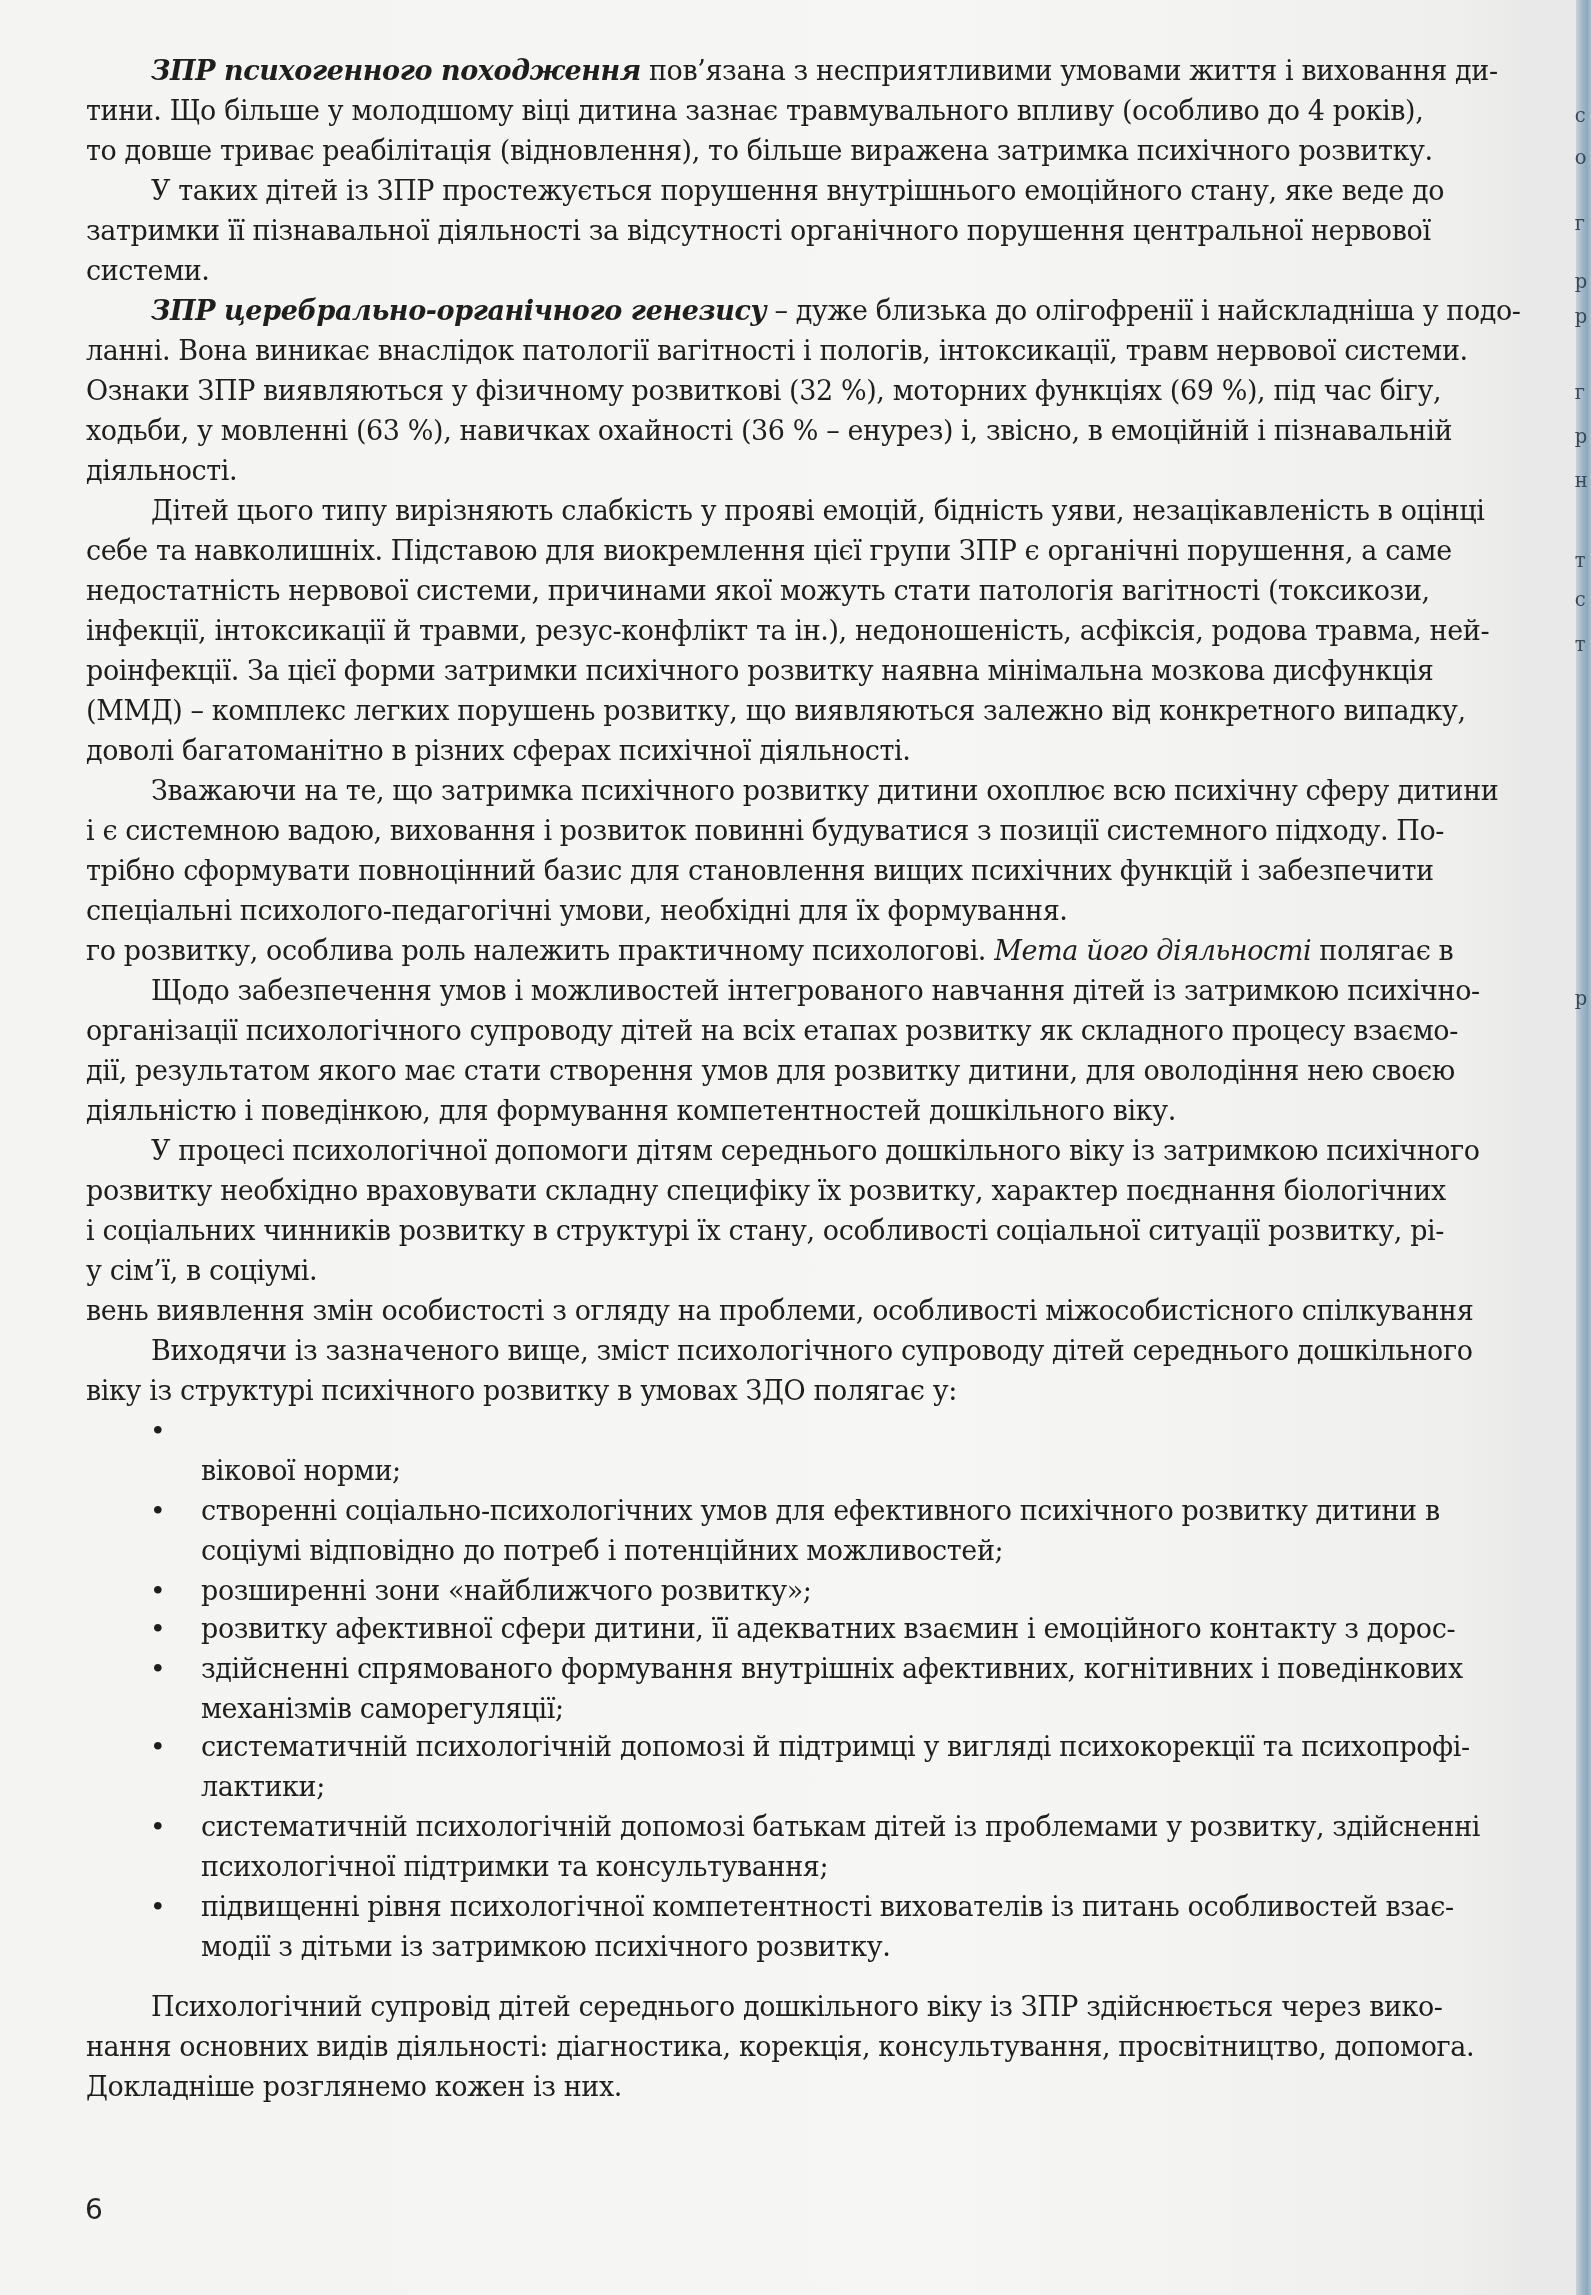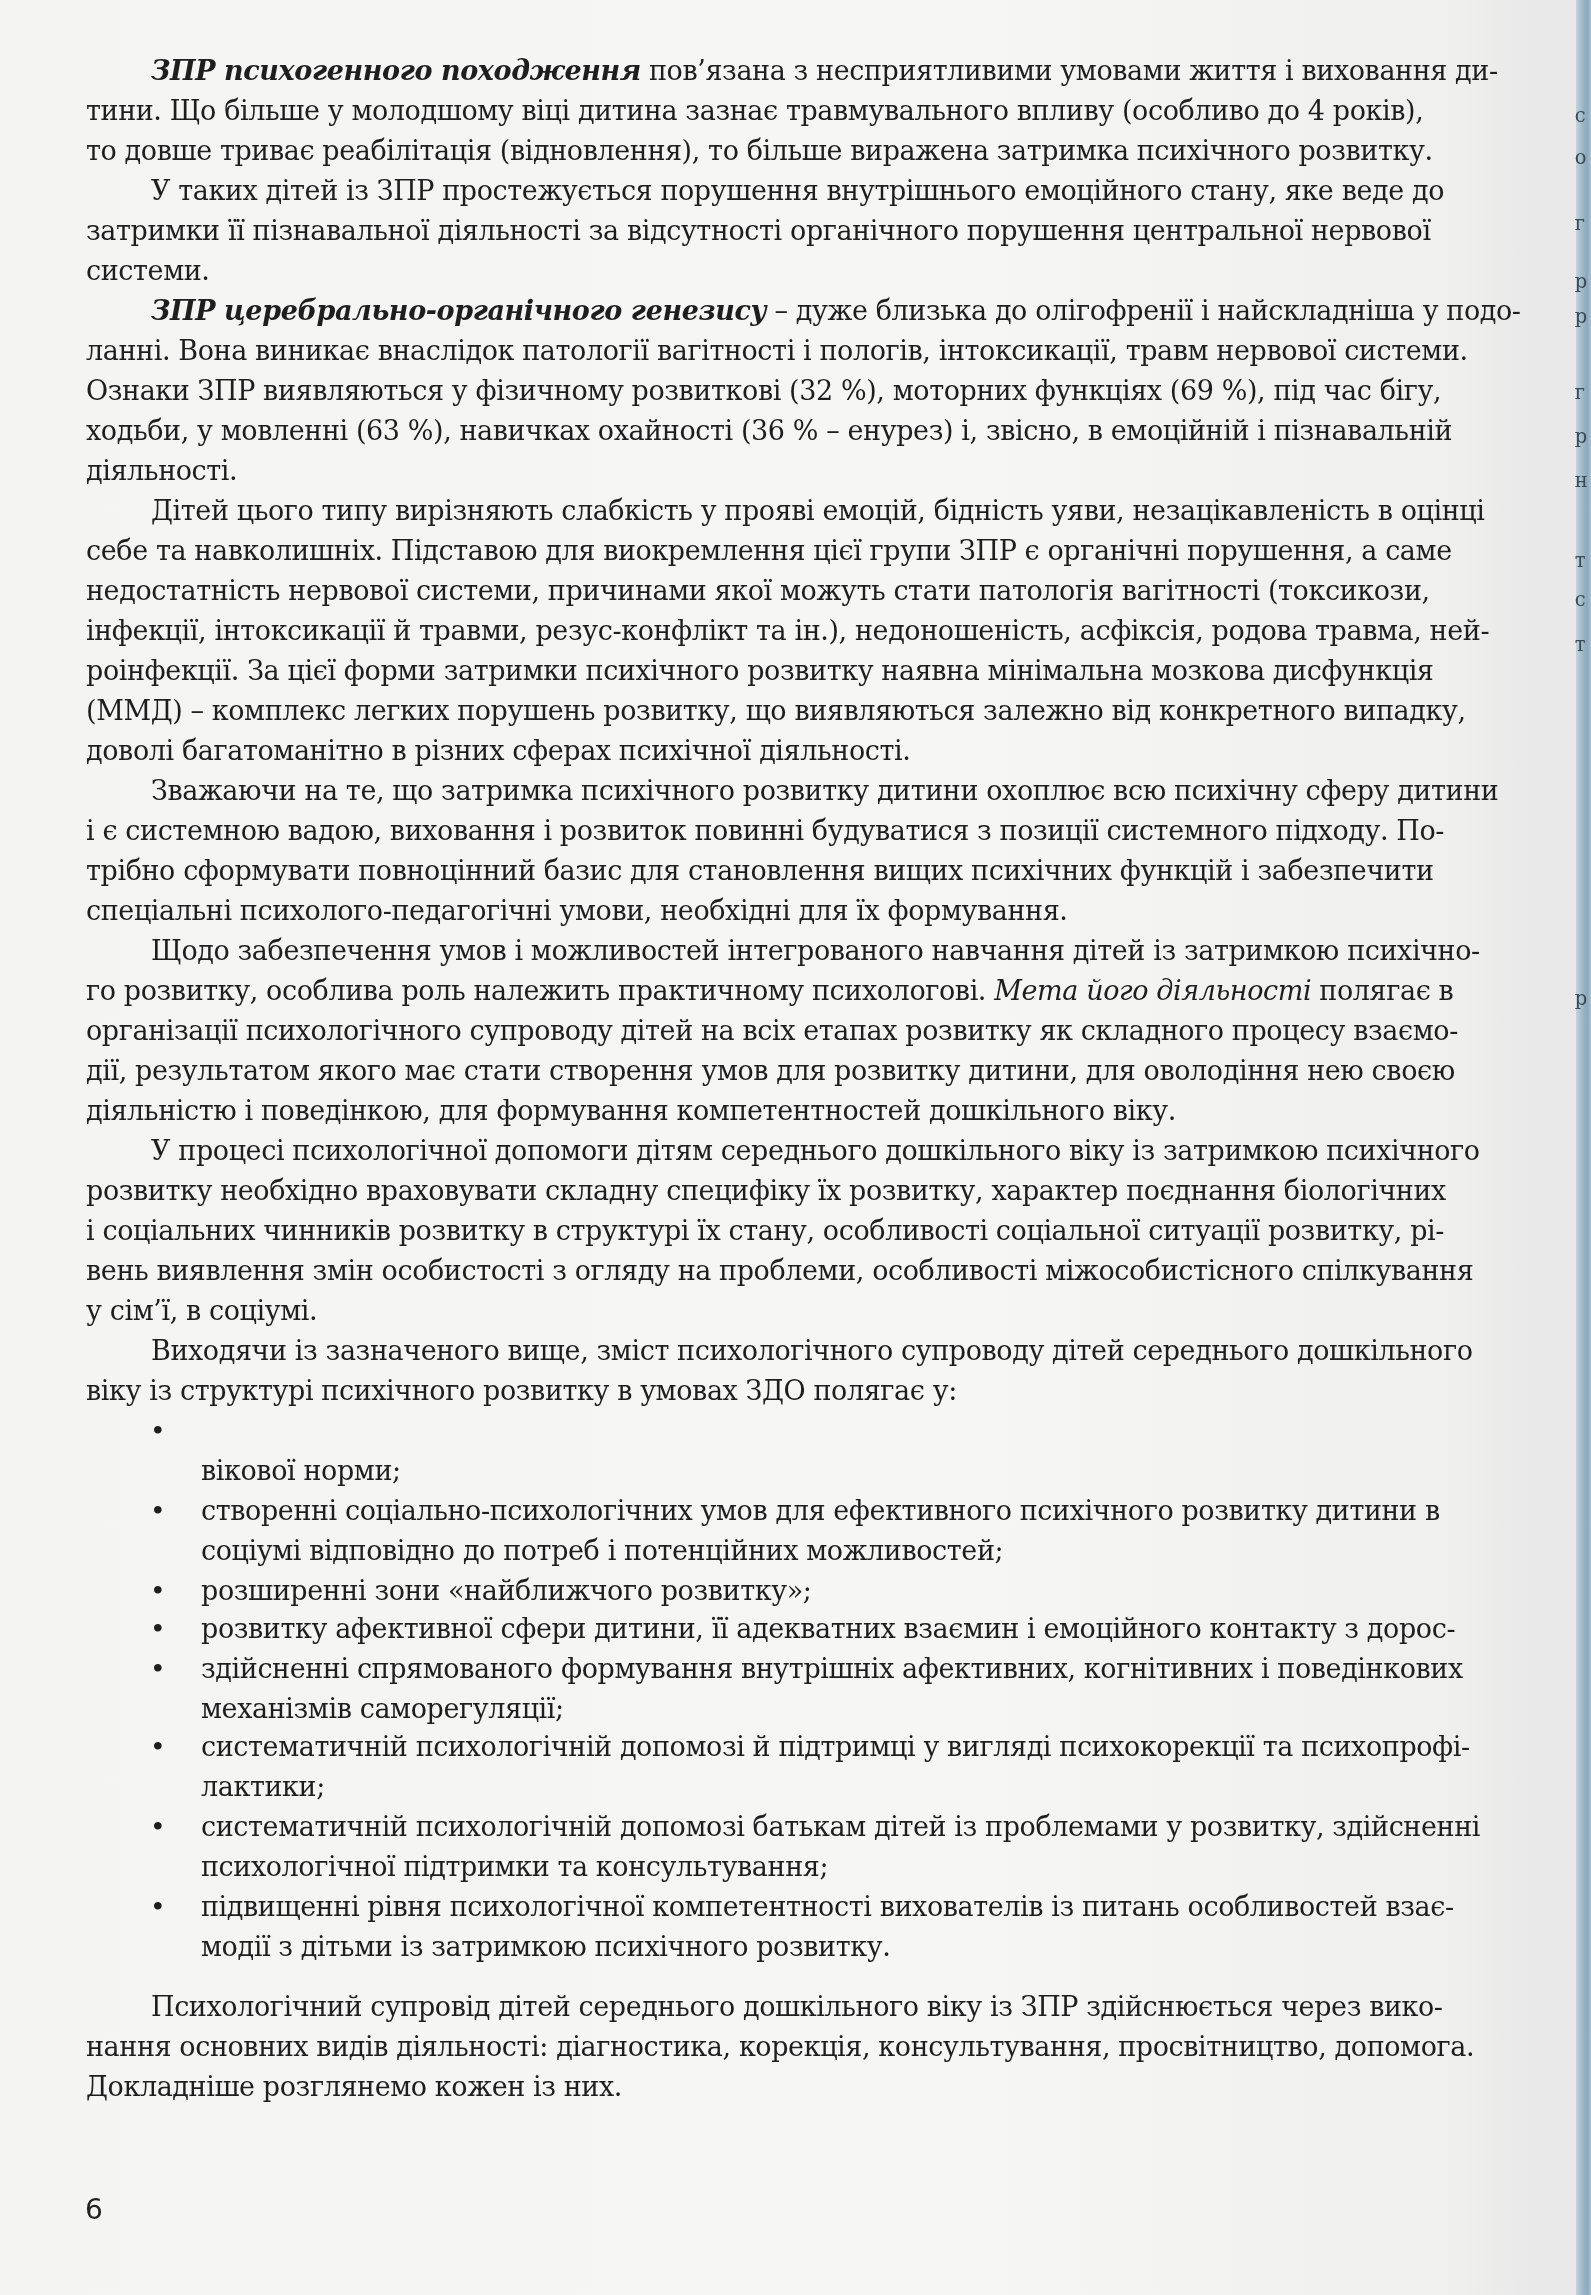--- a/index.html
+++ b/index.html
@@ -80,32 +80,32 @@
       <div class="line"><span>(ММД) – комплекс легких порушень розвитку, що виявляються залежно від конкретного випадку,</span></div>
       <div class="line"><span>доволі багатоманітно в різних сферах психічної діяльності.</span></div>
     </div>
     <div>
       <div class="line indent"><span>Зважаючи на те, що затримка психічного розвитку дитини охоплює всю психічну сферу дитини</span></div>
       <div class="line"><span>і є системною вадою, виховання і розвиток повинні будуватися з позиції системного підходу. По-</span></div>
       <div class="line"><span>трібно сформувати повноцінний базис для становлення вищих психічних функцій і забезпечити</span></div>
       <div class="line"><span>спеціальні психолого-педагогічні умови, необхідні для їх формування.</span></div>
     </div>
     <div>
+      <div class="line"><span>го розвитку, особлива роль належить практичному психологові. </span><span class="em">Мета його діяльності</span><span> полягає в</span></div>
       <div class="line indent"><span>Щодо забезпечення умов і можливостей інтегрованого навчання дітей із затримкою психічно-</span></div>
-      <div class="line"><span>го розвитку, особлива роль належить практичному психологові. </span><span class="em">Мета його діяльності</span><span> полягає в</span></div>
       <div class="line"><span>організації психологічного супроводу дітей на всіх етапах розвитку  як складного процесу взаємо-</span></div>
       <div class="line"><span>дії, результатом якого має стати створення умов для розвитку дитини, для оволодіння нею своєю</span></div>
       <div class="line"><span>діяльністю і поведінкою, для формування компетентностей дошкільного віку.</span></div>
     </div>
     <div>
       <div class="line indent"><span>У процесі психологічної допомоги дітям середнього дошкільного віку із затримкою психічного</span></div>
       <div class="line"><span>розвитку необхідно враховувати складну специфіку їх розвитку, характер поєднання біологічних</span></div>
       <div class="line"><span>і соціальних чинників розвитку в структурі їх стану, особливості соціальної ситуації розвитку, рі-</span></div>
+      <div class="line"><span>у сім’ї, в соціумі.</span></div>
       <div class="line"><span>вень виявлення змін особистості з огляду на проблеми, особливості міжособистісного спілкування</span></div>
-      <div class="line"><span>у сім’ї, в соціумі.</span></div>
     </div>
     <div>
       <div class="line indent"><span>Виходячи із зазначеного вище, зміст психологічного супроводу дітей середнього дошкільного</span></div>
       <div class="line"><span>віку із структурі психічного розвитку в умовах ЗДО полягає у:</span></div>
     </div>
     <div>
       <div style="margin-top: 0px;">
         <div class="line bullet-line"><span class="bullet">•</span></div>
         <div class="line bullet-line cont"><span>вікової норми;</span></div>
       </div>

